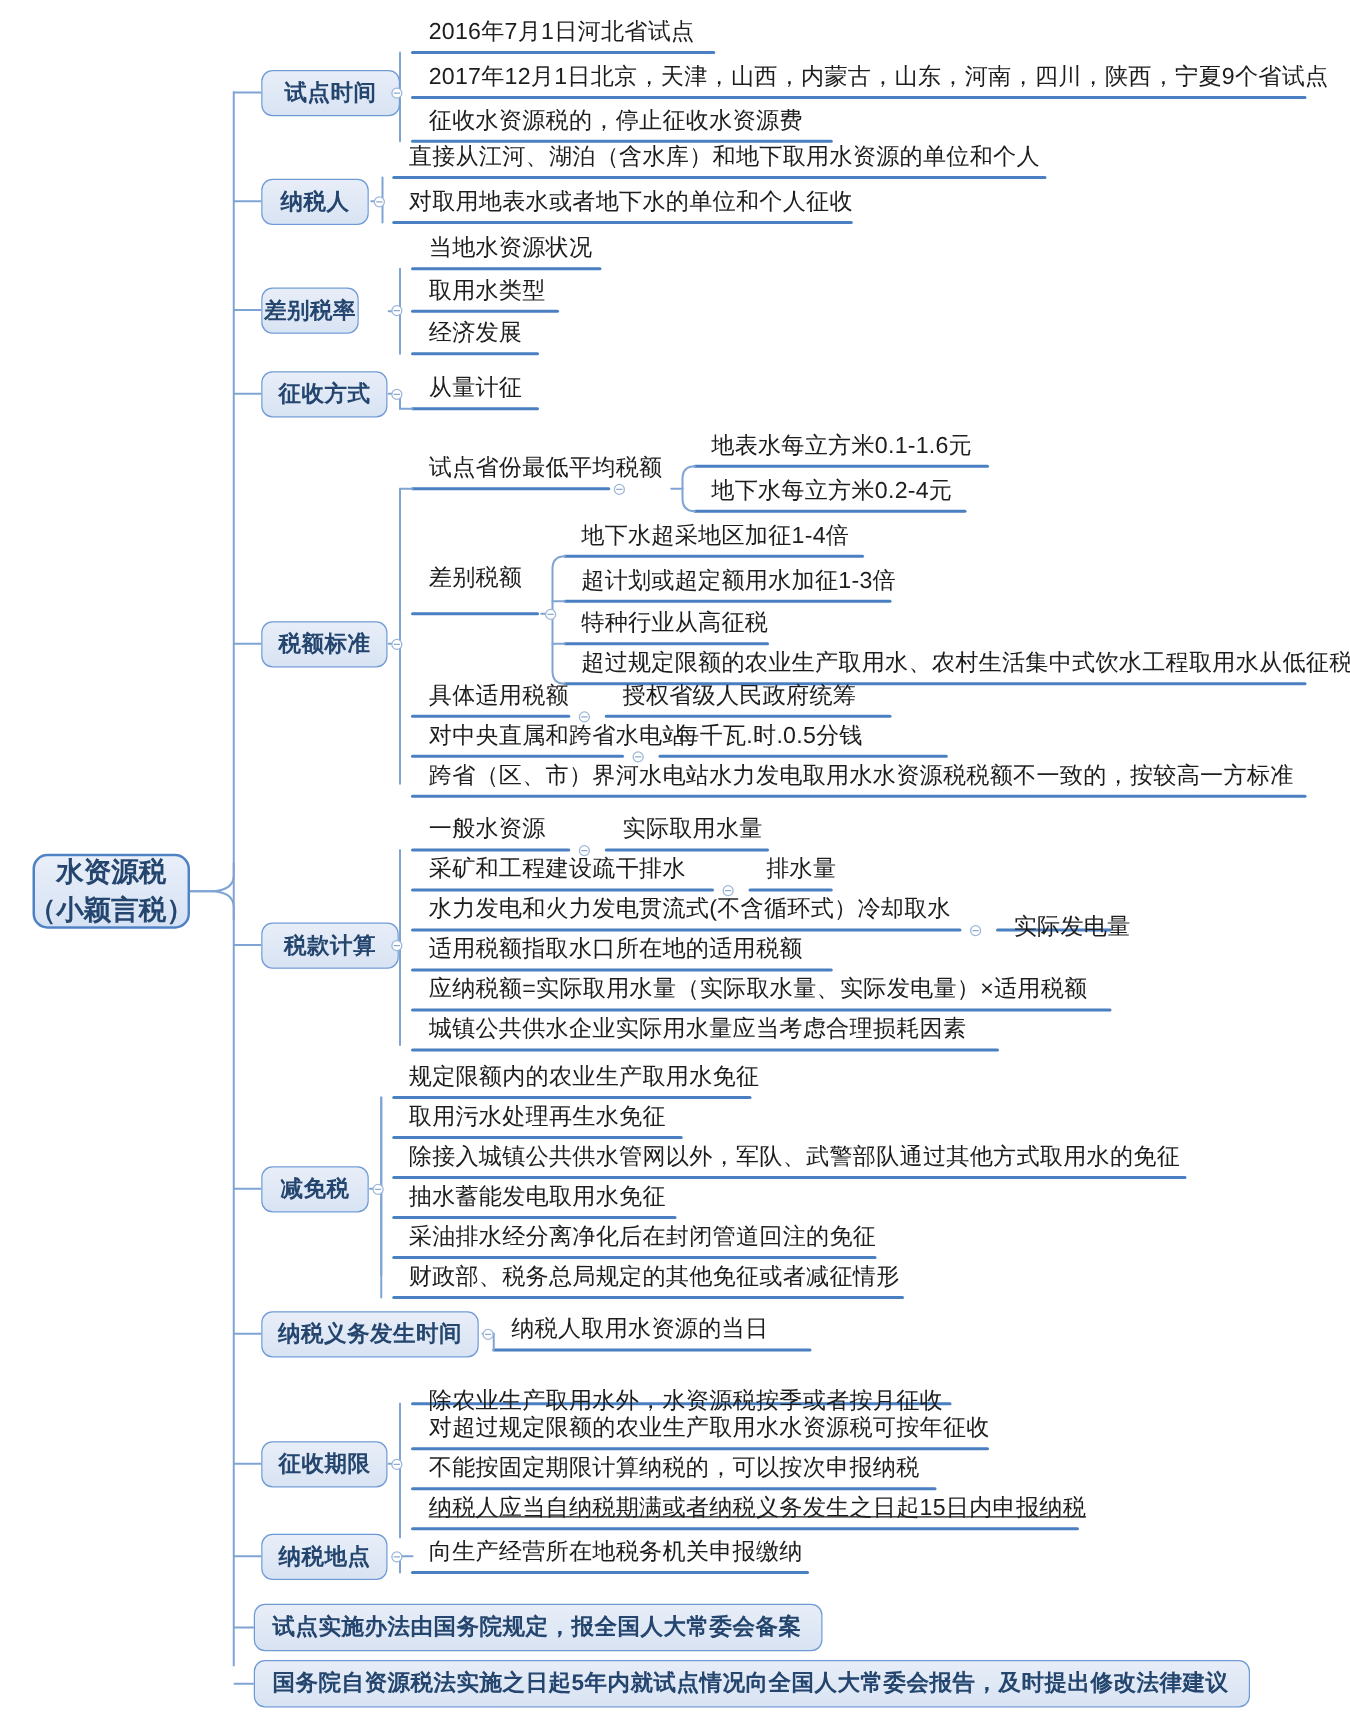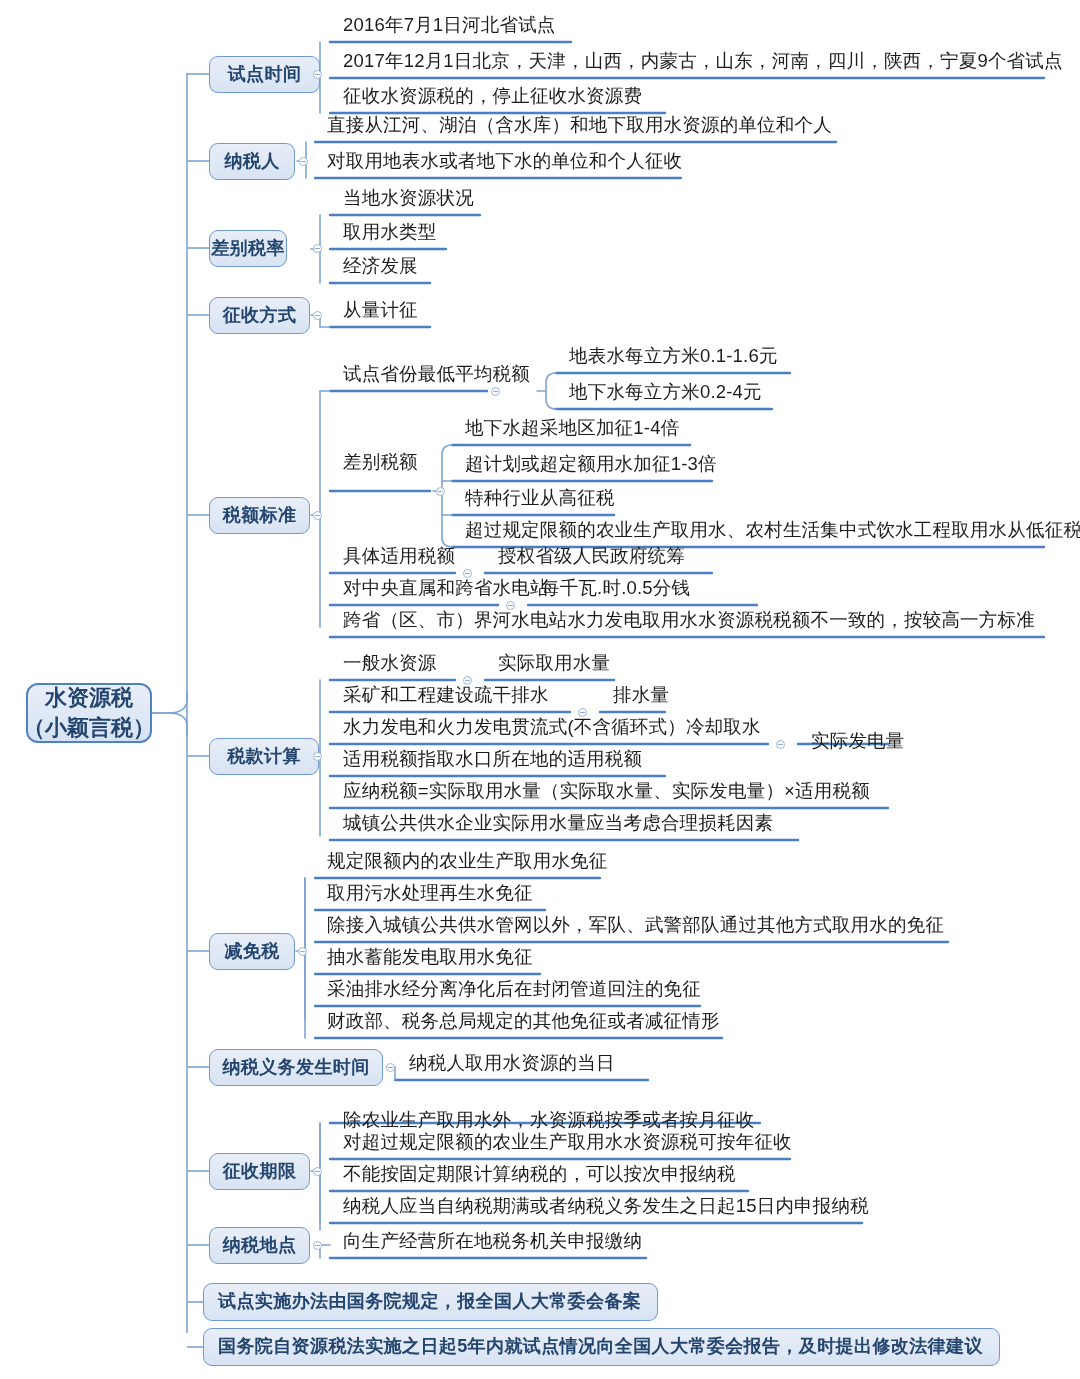--- a/index.html
+++ b/index.html
@@ -424,21 +424,21 @@
   <div class="toggle" style="left:313px; top:1167px;"></div>
   <div class="node textnode" style="left:336px; top:1111px;justify-content:flex-end;">
     <span>除农业生产取用水外，水资源税按季或者按月征收</span>
   </div>
   <div class="node textnode" style="left:336px; top:1133px;">
     <span>对超过规定限额的农业生产取用水水资源税可按年征收</span>
   </div>
   <div class="node textnode" style="left:336px; top:1165px;">
     <span>不能按固定期限计算纳税的，可以按次申报纳税</span>
   </div>
-  <div class="node textnode" style="left:336px; top:1197px;">
+  <div class="node textnode" style="left:336px; top:1197px;text-decoration:underline;">
     <span>纳税人应当自纳税期满或者纳税义务发生之日起15日内申报纳税</span>
   </div>
 
   <div class="node boxnode branchbox" style="left:209px; top:1227px; width:101px;">
     <span>纳税地点</span>
   </div>
   <div class="toggle" style="left:313px; top:1241px;"></div>
   <div class="node textnode" style="left:336px; top:1232px;">
     <span>向生产经营所在地税务机关申报缴纳</span>
   </div>

